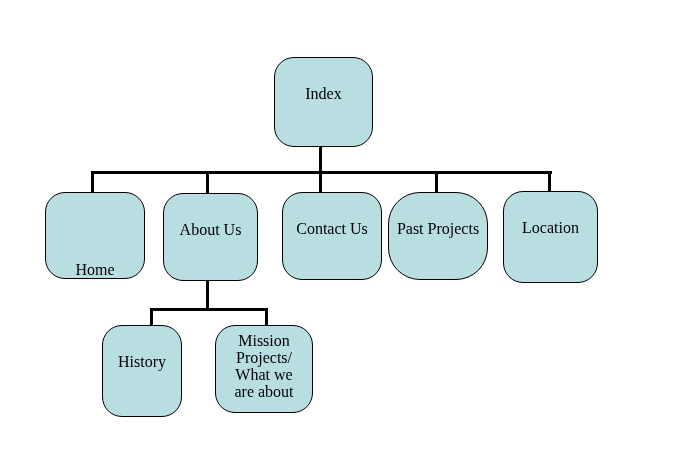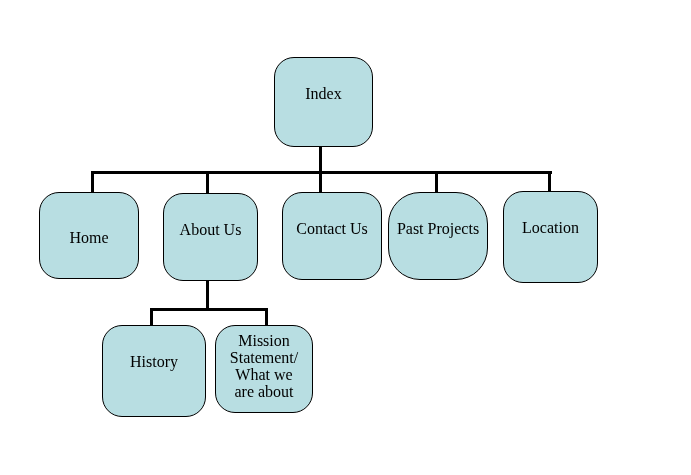--- a/index.html
+++ b/index.html
@@ -30,26 +30,26 @@
     justify-content: center;
     text-align: center;
     color: #000000;
     font-size: 16px;
     line-height: 17px;
   }
   .node-label { display: block; }
 
   
   .node-index    { left: 274px; top: 57px;  width: 99px;  height: 90px; padding-bottom: 17px; }
-  .node-home     { left: 39px;  top: 192px; width: 100px; height: 87px; align-items: center; padding-top: 3px; }
+  .node-home     { left: 45px;  top: 192px; width: 100px; height: 87px; align-items: flex-end; padding-top: 3px; }
   .node-about    { left: 163px; top: 193px; width: 95px;  height: 88px; padding-bottom: 16px; }
   .node-contact  { left: 282px; top: 192px; width: 100px; height: 88px; padding-bottom: 15px; }
   .node-past     { left: 388px; top: 192px; width: 100px; height: 88px; padding-bottom: 15px; border-radius: 32px; }
   .node-location { left: 503px; top: 191px; width: 95px;  height: 92px; padding-bottom: 20px; justify-content: center; }
-  .node-history  { left: 102px; top: 325px; width: 104px; height: 92px; padding-bottom: 20px; }
+  .node-history  { left: 102px; top: 325px; width: 80px; height: 92px; padding-bottom: 20px; }
   .node-mission  { left: 215px; top: 325px; width: 98px;  height: 88px; padding: 0 8px 7px 8px; }
 
   
   .c-index-v     { left: 319px; top: 146px; width: 3px;   height: 28px; }
   .c-row2-h      { left: 91px;  top: 171px; width: 461px; height: 3px;  }
   .c-home-v      { left: 91px;  top: 171px; width: 3px;   height: 21px; }
   .c-about-v     { left: 206px; top: 171px; width: 3px;   height: 22px; }
   .c-contact-v   { left: 319px; top: 171px; width: 3px;   height: 21px; }
   .c-past-v      { left: 435px; top: 171px; width: 3px;   height: 21px; }
   .c-location-v  { left: 548px; top: 171px; width: 3px;   height: 20px; }
@@ -98,16 +98,16 @@
 
   <div class="node node-location">
     <span class="node-label">Location</span>
   </div>
 
   <div class="node node-history">
     <span class="node-label">History</span>
   </div>
 
   <div class="node node-mission">
-    <span class="node-label">Mission Statement/ What we are about</span>
+    <span class="node-label">Mission Projects/ What we are about</span>
   </div>
 
 </div>
 
 </body></html>

